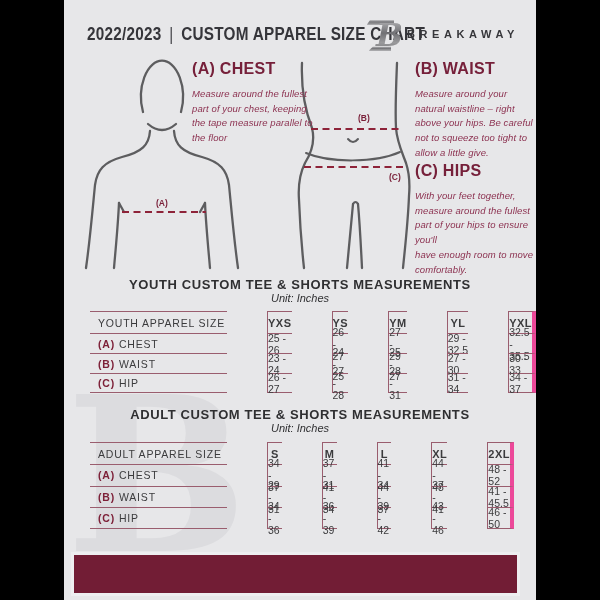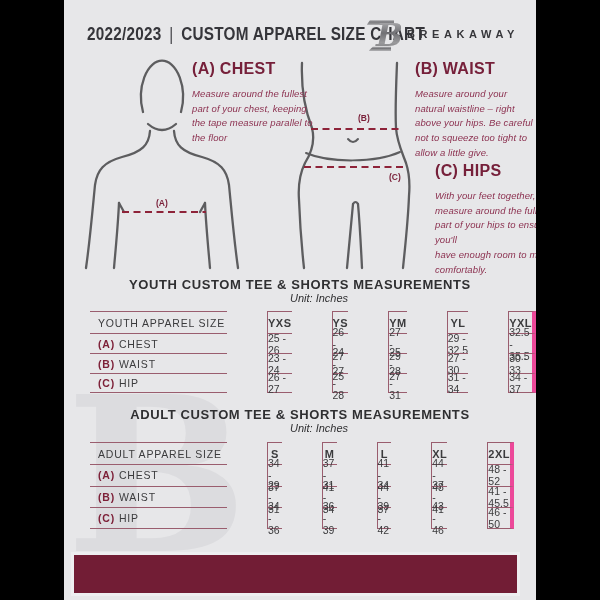--- a/index.html
+++ b/index.html
@@ -28,29 +28,29 @@
   .instr{position:absolute;}
   .instr h3{
     margin:0;font-size:16px;font-weight:bold;color:#76203a;letter-spacing:.3px;
   }
   .instr p{
     margin:9px 0 0 0;font-size:9.5px;font-style:italic;color:#8c3150;
     line-height:1.55;white-space:pre-line;letter-spacing:.1px;
   }
   .instr-a{left:128px;top:60px;width:130px;}
   .instr-b{left:351px;top:60px;width:120px;}
-  .instr-c{left:371px;top:162px;width:120px;}
+  .instr-c{left:351px;top:162px;width:120px;}
   
   .sec-title{
     position:absolute;left:0;width:472px;text-align:center;
     font-size:13px;font-weight:bold;color:#2f2f31;letter-spacing:.6px;
   }
   .sec-unit{
     position:absolute;left:0;width:472px;text-align:center;
-    font-size:11px;font-style:italic;color:#2f2f31;padding-left:19px;
+    font-size:11px;font-style:italic;color:#2f2f31;
   }
   .yt-title{top:277px;} .yt-unit{top:292px;}
   .ad-title{top:407px;} .ad-unit{top:422px;}
   
   .sz-table{
     position:absolute;left:26px;width:424px;display:grid;
     grid-template-columns:137px repeat(5,1fr);
   }
   .yt-table{top:311px;grid-template-rows:22px 20px 20px 20px;}
   .ad-table{top:442px;grid-template-rows:22px 21.5px 21.5px 21.5px;}

